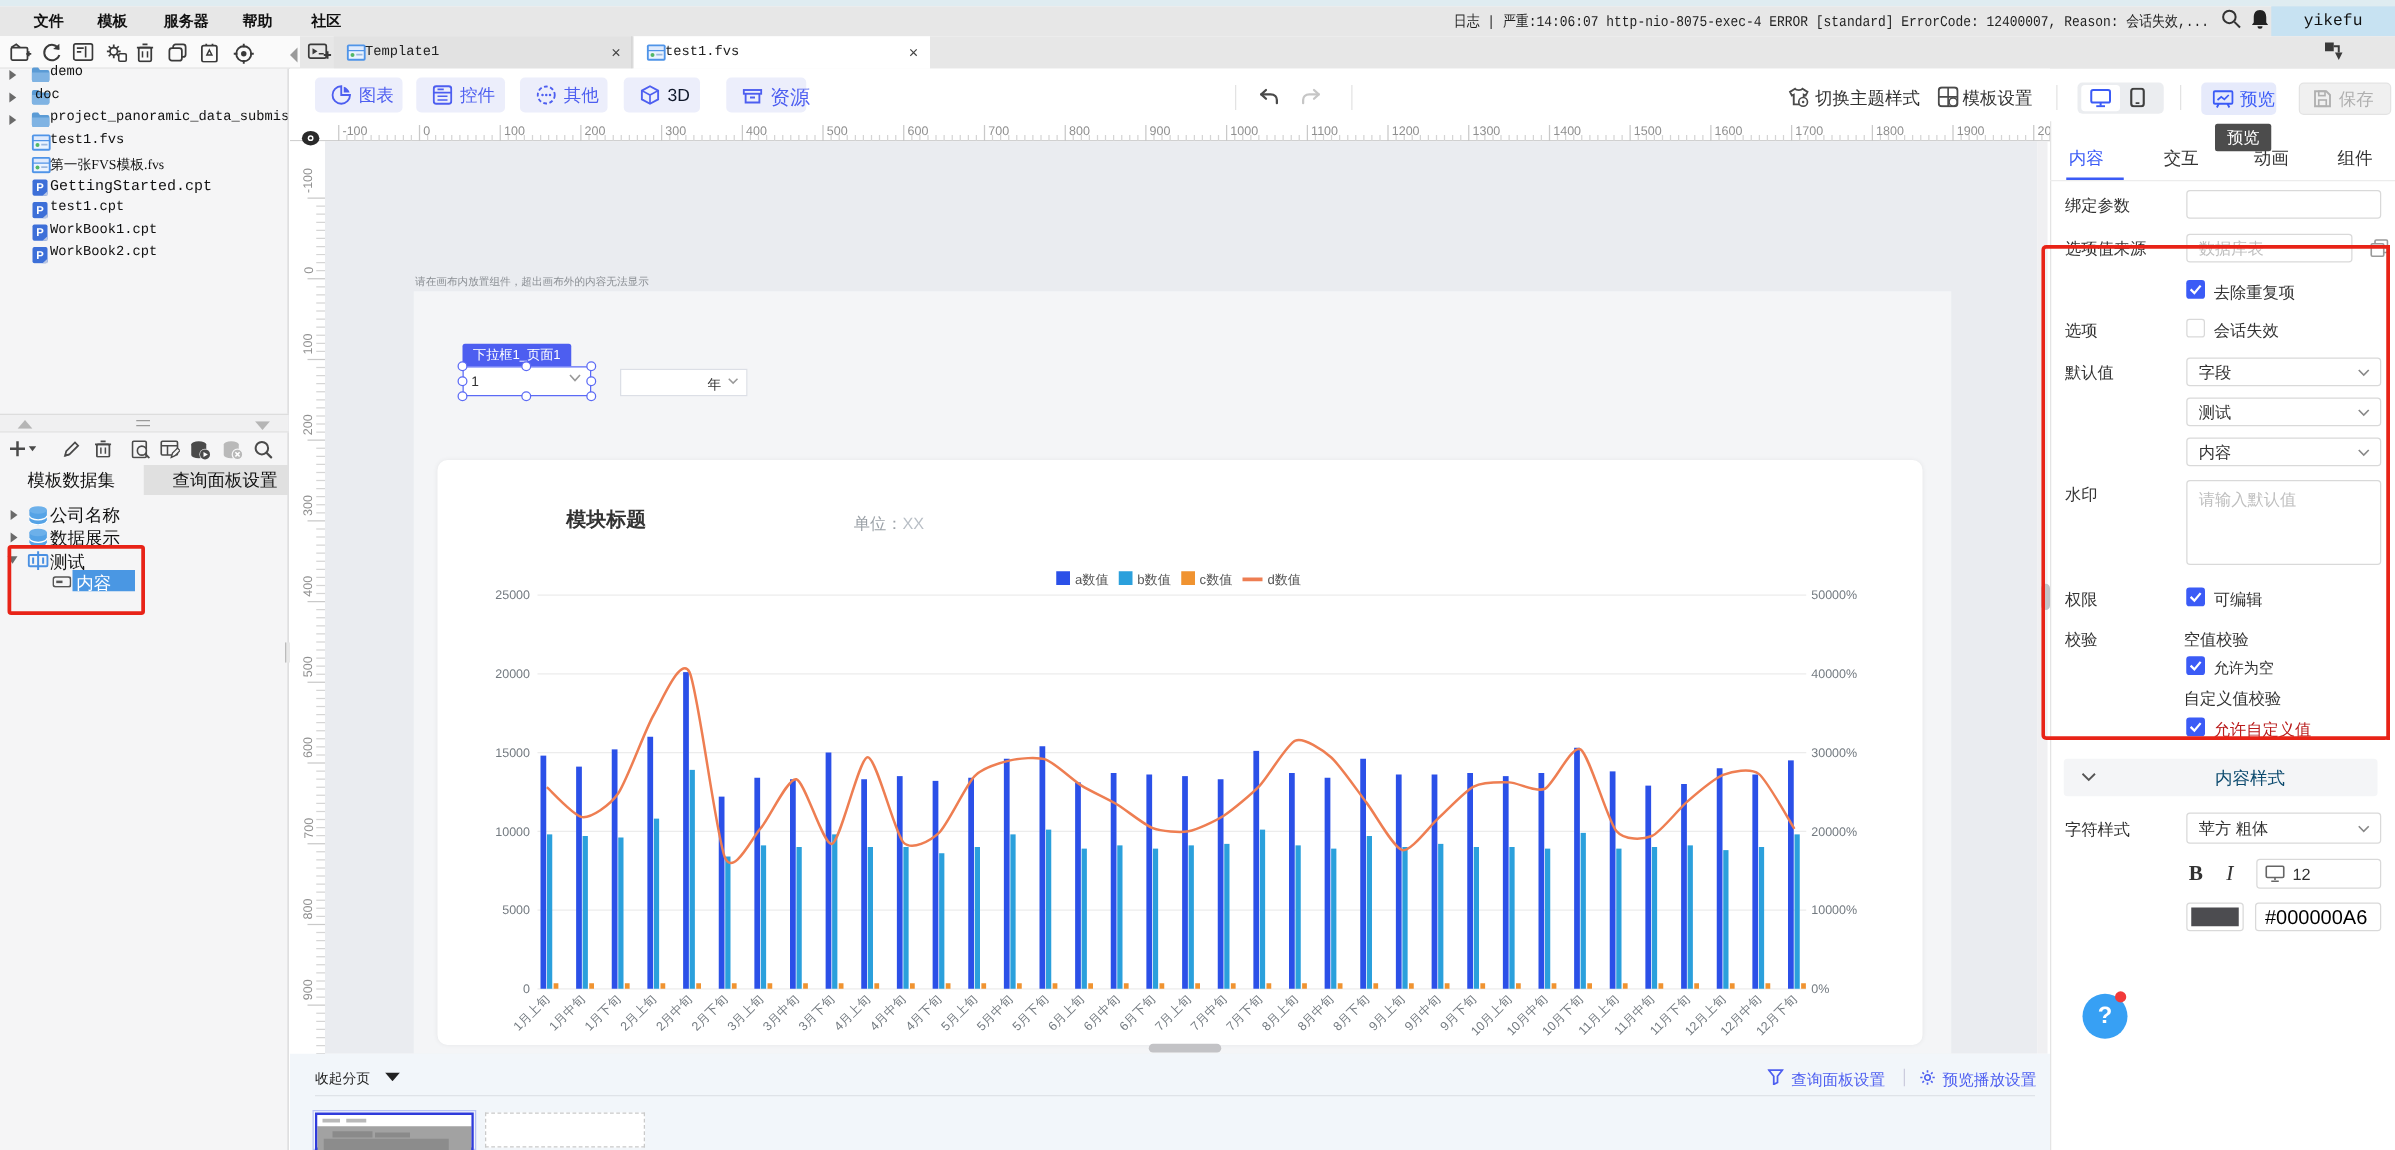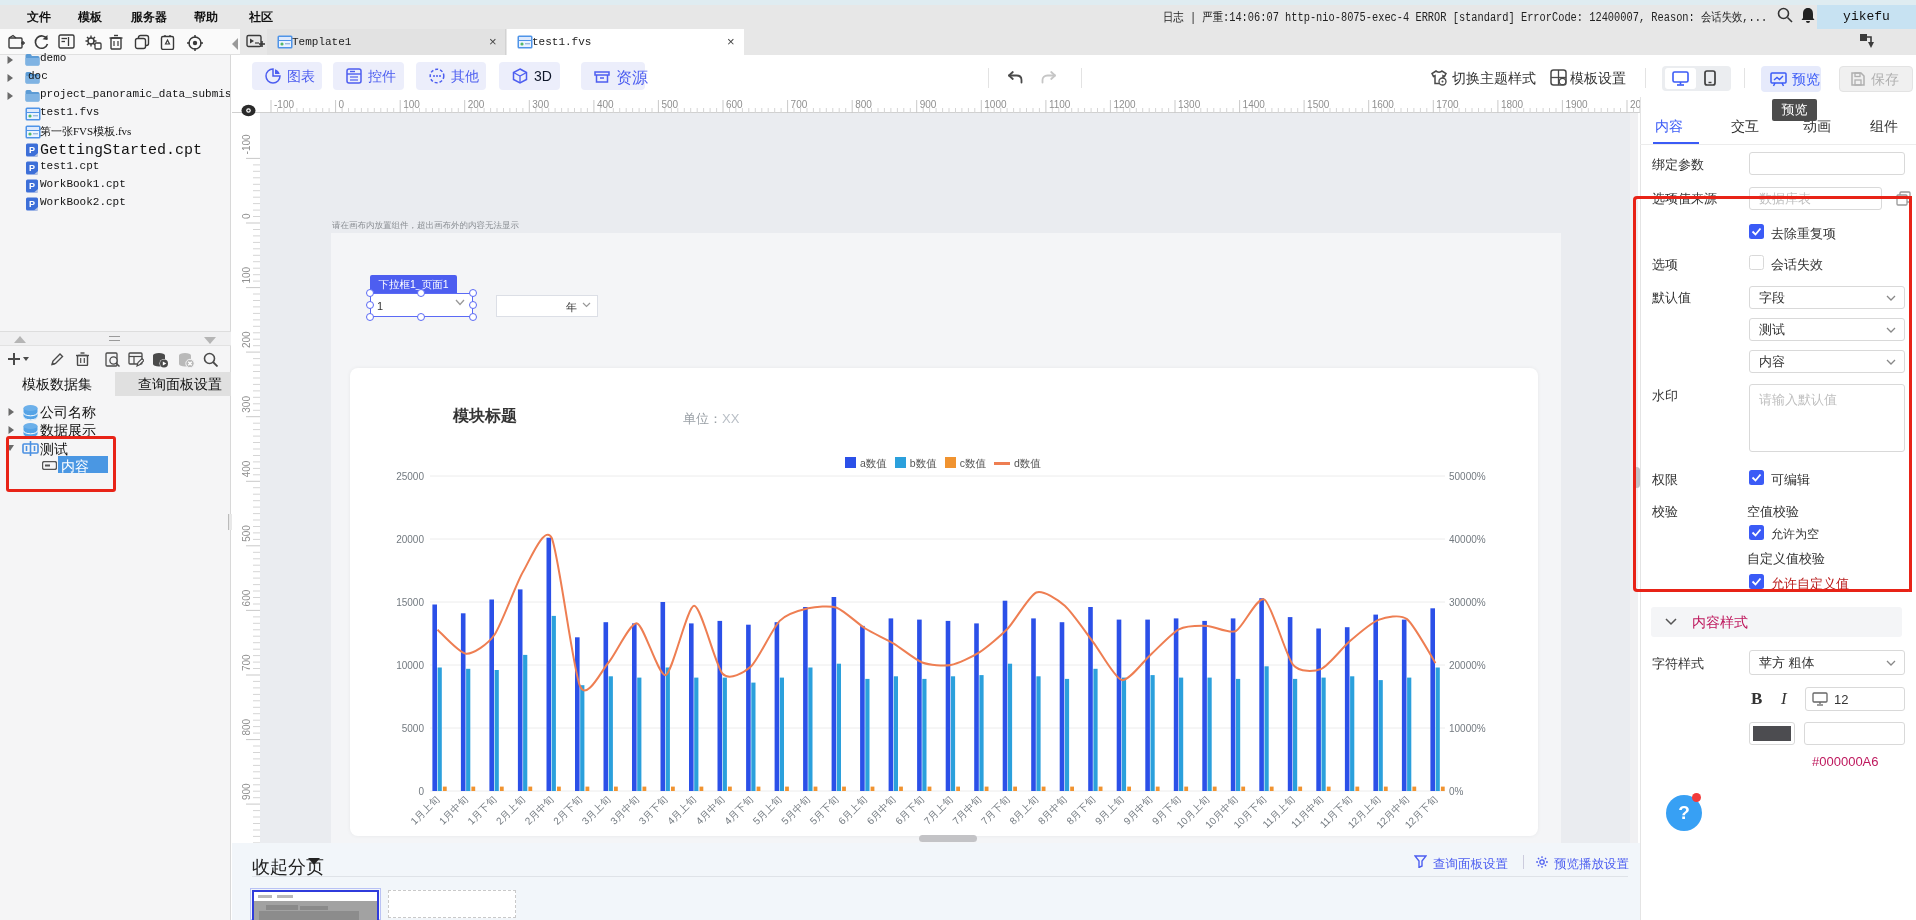--- a/index.html
+++ b/index.html
@@ -196,21 +196,21 @@
     </svg>
   </div>
 <div class="abs" style="left:40px;top:124px;width:190px;overflow:hidden;white-space:nowrap;font-size:11px;color:#111;font-family:Liberation Serif, serif">第一张FVS模板.fvs</div>
 <div class="abs" style="left:25px;top:143px">
     <svg width="14" height="14" viewBox="0 0 14 14" class="">
       <rect x="1" y="0.5" width="12" height="13" rx="1.5" fill="#3d6fd8"></rect>
       <text x="7" y="10" font-size="9" font-family="Liberation Sans" fill="#fff" text-anchor="middle" font-weight="bold">P</text>
       <path d="M9 13.5 L13 13.5 L13 10" fill="#b9c6e2"></path>
     </svg>
   </div>
-<div class="abs" style="left:40px;top:142px;width:190px;overflow:hidden;white-space:nowrap;font-size:15px;color:#111;font-family:'Liberation Mono',monospace">GettingStarted.cpt</div>
+<div class="abs" style="left:40px;top:142px;width:190px;overflow:hidden;white-space:nowrap;font-size:12px;color:#111;font-family:'Liberation Mono',monospace">GettingStarted.cpt</div>
 <div class="abs" style="left:25px;top:161px">
     <svg width="14" height="14" viewBox="0 0 14 14" class="">
       <rect x="1" y="0.5" width="12" height="13" rx="1.5" fill="#3d6fd8"></rect>
       <text x="7" y="10" font-size="9" font-family="Liberation Sans" fill="#fff" text-anchor="middle" font-weight="bold">P</text>
       <path d="M9 13.5 L13 13.5 L13 10" fill="#b9c6e2"></path>
     </svg>
   </div>
 <div class="abs" style="left:40px;top:160px;width:190px;overflow:hidden;white-space:nowrap;font-size:11px;color:#111;font-family:'Liberation Mono',monospace">test1.cpt</div>
 <div class="abs" style="left:25px;top:179px">
     <svg width="14" height="14" viewBox="0 0 14 14" class="">
@@ -1036,21 +1036,21 @@
       <text x="1352.5" y="800" class="ax" text-anchor="end" transform="rotate(-45 1352.5 800)">11月下旬</text>
       <text x="1381.0" y="800" class="ax" text-anchor="end" transform="rotate(-45 1381.0 800)">12月上旬</text>
       <text x="1409.5" y="800" class="ax" text-anchor="end" transform="rotate(-45 1409.5 800)">12月中旬</text>
       <text x="1438.0" y="800" class="ax" text-anchor="end" transform="rotate(-45 1438.0 800)">12月下旬</text>
     </g>
 </svg>
 <div class="abs" style="left:919px;top:835px;width:58px;height:7px;background:#c3c3c6;border-radius:3.5px"></div>
 <div class="abs" style="left:1630px;top:113px;width:8px;height:730px;background:#f0f0f2"></div>
 <div class="abs" style="left:1633px;top:467px;width:7px;height:21px;background:#c3c3c6;border-radius:3.5px"></div>
 <div class="abs" style="left:232px;top:843px;width:1408px;height:77px;background:#f2f6fa"></div>
-<div class="abs" style="left:252px;top:855px;font-size:18px;color:#222">收起分页</div>
+<div class="abs" style="left:252px;top:855px;font-size:11px;color:#222">收起分页</div>
 <div class="abs" style="left:308px;top:858px">
     <svg width="12" height="7" viewBox="0 0 12 7" class="">
       <path d="M0 0 L12 0 L6 7 Z" fill="#222"></path>
     </svg>
   </div>
 <div class="abs" style="left:252px;top:876px;width:1376px;height:1px;background:#dfe3e8"></div>
 <div class="abs" style="left:1414px;top:855px">
     <svg width="13" height="13" viewBox="0 0 13 13" class="">
       <path d="M1 1 L12 1 L8 6 L8 11 L5 12.5 L5 6 Z" fill="none" stroke="#4d5ef0" stroke-width="1.4"></path>
     </svg>
@@ -1154,21 +1154,21 @@
       <path d="M3.5 7.5 L6.5 10.5 L11.5 4.5" fill="none" stroke="#fff" stroke-width="1.8"></path>
     </svg>
   </div>
 <div class="abs" style="left:1771px;top:575px;font-size:13px;color:#b91c1c">允许自定义值</div>
 <div class="abs" style="left:1651px;top:607px;width:251px;height:30px;background:#f4f5f7;border-radius:3px"></div>
 <div class="abs" style="left:1665px;top:618px">
     <svg width="12" height="8" viewBox="0 0 12 8" class="">
       <path d="M1 1 L6 6 L11 1" fill="none" stroke="#555" stroke-width="1.5"></path>
     </svg>
   </div>
-<div class="abs" style="left:1692px;top:614px;font-size:14px;color:#be185d">内容样式</div>
+<div class="abs" style="left:1772px;top:614px;font-size:14px;color:#0c4a6e">内容样式</div>
 <div class="abs" style="left:1652px;top:655px;font-size:13px;color:#333">字符样式</div>
 <div class="abs" style="left:1749px;top:650px;width:156px;height:25px;background:#fff;border:1px solid #d9d9d9;border-radius:3px">
     <span class="abs" style="left:9px;top:3px;font-size:13px;color:#333">苹方 粗体</span>
     <span class="abs" style="right:8px;top:9px">
       <svg width="10" height="7" viewBox="0 0 10 7" class="">
         <path d="M1 1 L5 5 L9 1" fill="none" stroke="#888" stroke-width="1.3"></path>
       </svg>
     </span>
   </div>
 <div class="abs" style="left:1751px;top:689px;font-size:17px;font-weight:bold;color:#333;font-family:'Liberation Serif',serif">B</div>
@@ -1178,16 +1178,16 @@
     <svg width="16" height="14" viewBox="0 0 16 14" class="">
       <rect x="1" y="1" width="14" height="9" rx="1" fill="none" stroke="#666" stroke-width="1.3"></rect>
       <line x1="8" y1="10" x2="8" y2="12" stroke="#666" stroke-width="1.3"></line>
       <line x1="5" y1="13" x2="11" y2="13" stroke="#666" stroke-width="1.3"></line>
     </svg>
   </div>
 <div class="abs" style="left:1834px;top:692px;font-size:13px;color:#333">12</div>
 <div class="abs" style="left:1749px;top:722px;width:46px;height:23px;background:#fff;border:1px solid #d9d9d9;border-radius:3px"></div>
 <div class="abs" style="left:1753px;top:726px;width:38px;height:15px;background:#4c4c50"></div>
 <div class="abs" style="left:1804px;top:722px;width:101px;height:23px;background:#fff;border:1px solid #d9d9d9;border-radius:3px"></div>
-<div class="abs" style="left:1812px;top:754px;font-size:13px;color:#be185d">#000000A6</div>
+<div class="abs" style="left:1812px;top:726px;font-size:16px;color:#000000">#000000A6</div>
 <div class="abs" style="left:1666px;top:795px;width:36px;height:36px;border-radius:50%;background:#37a0f4;color:#fff;font-size:19px;font-weight:bold;text-align:center;line-height:36px">?</div>
 <div class="abs" style="left:1692px;top:793px;width:9px;height:9px;border-radius:50%;background:#f23a3a"></div>
 <div class="abs" style="left:1633px;top:196px;width:279px;height:396px;border:3px solid #e82317;border-radius:4px;border-right:none"></div>
 <div class="abs" style="left:1909px;top:196px;width:3px;height:396px;background:#e82317"></div>
 </body></html>

